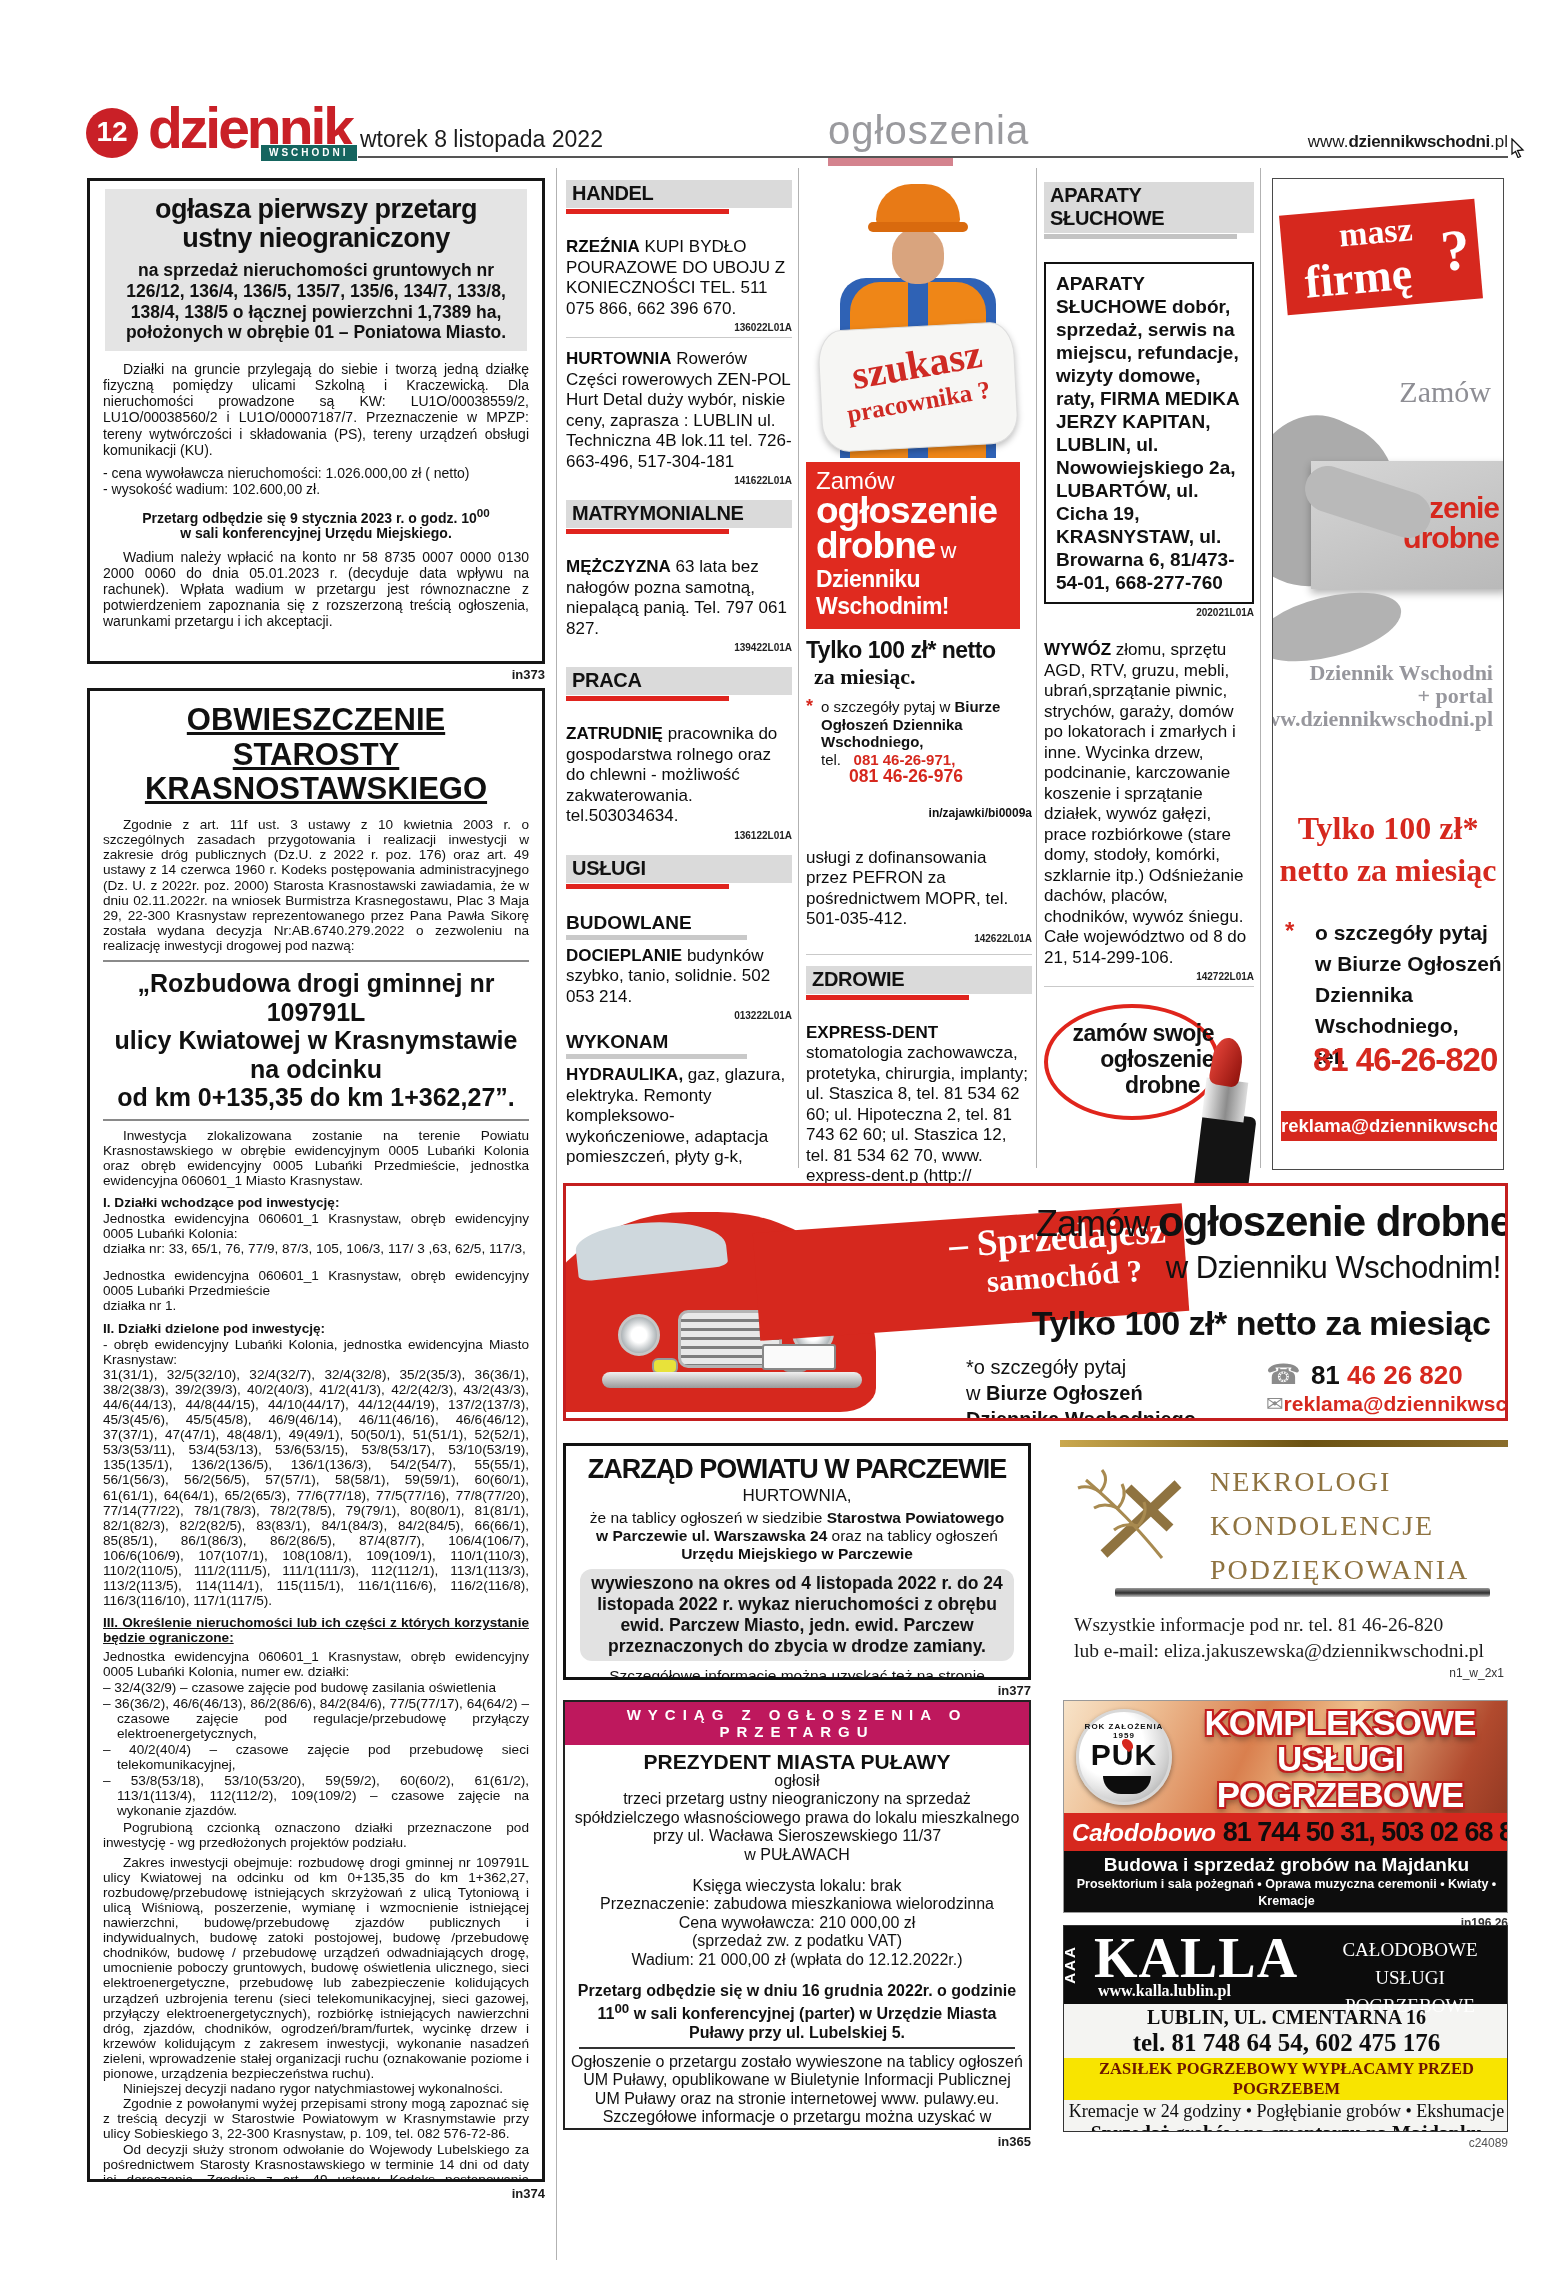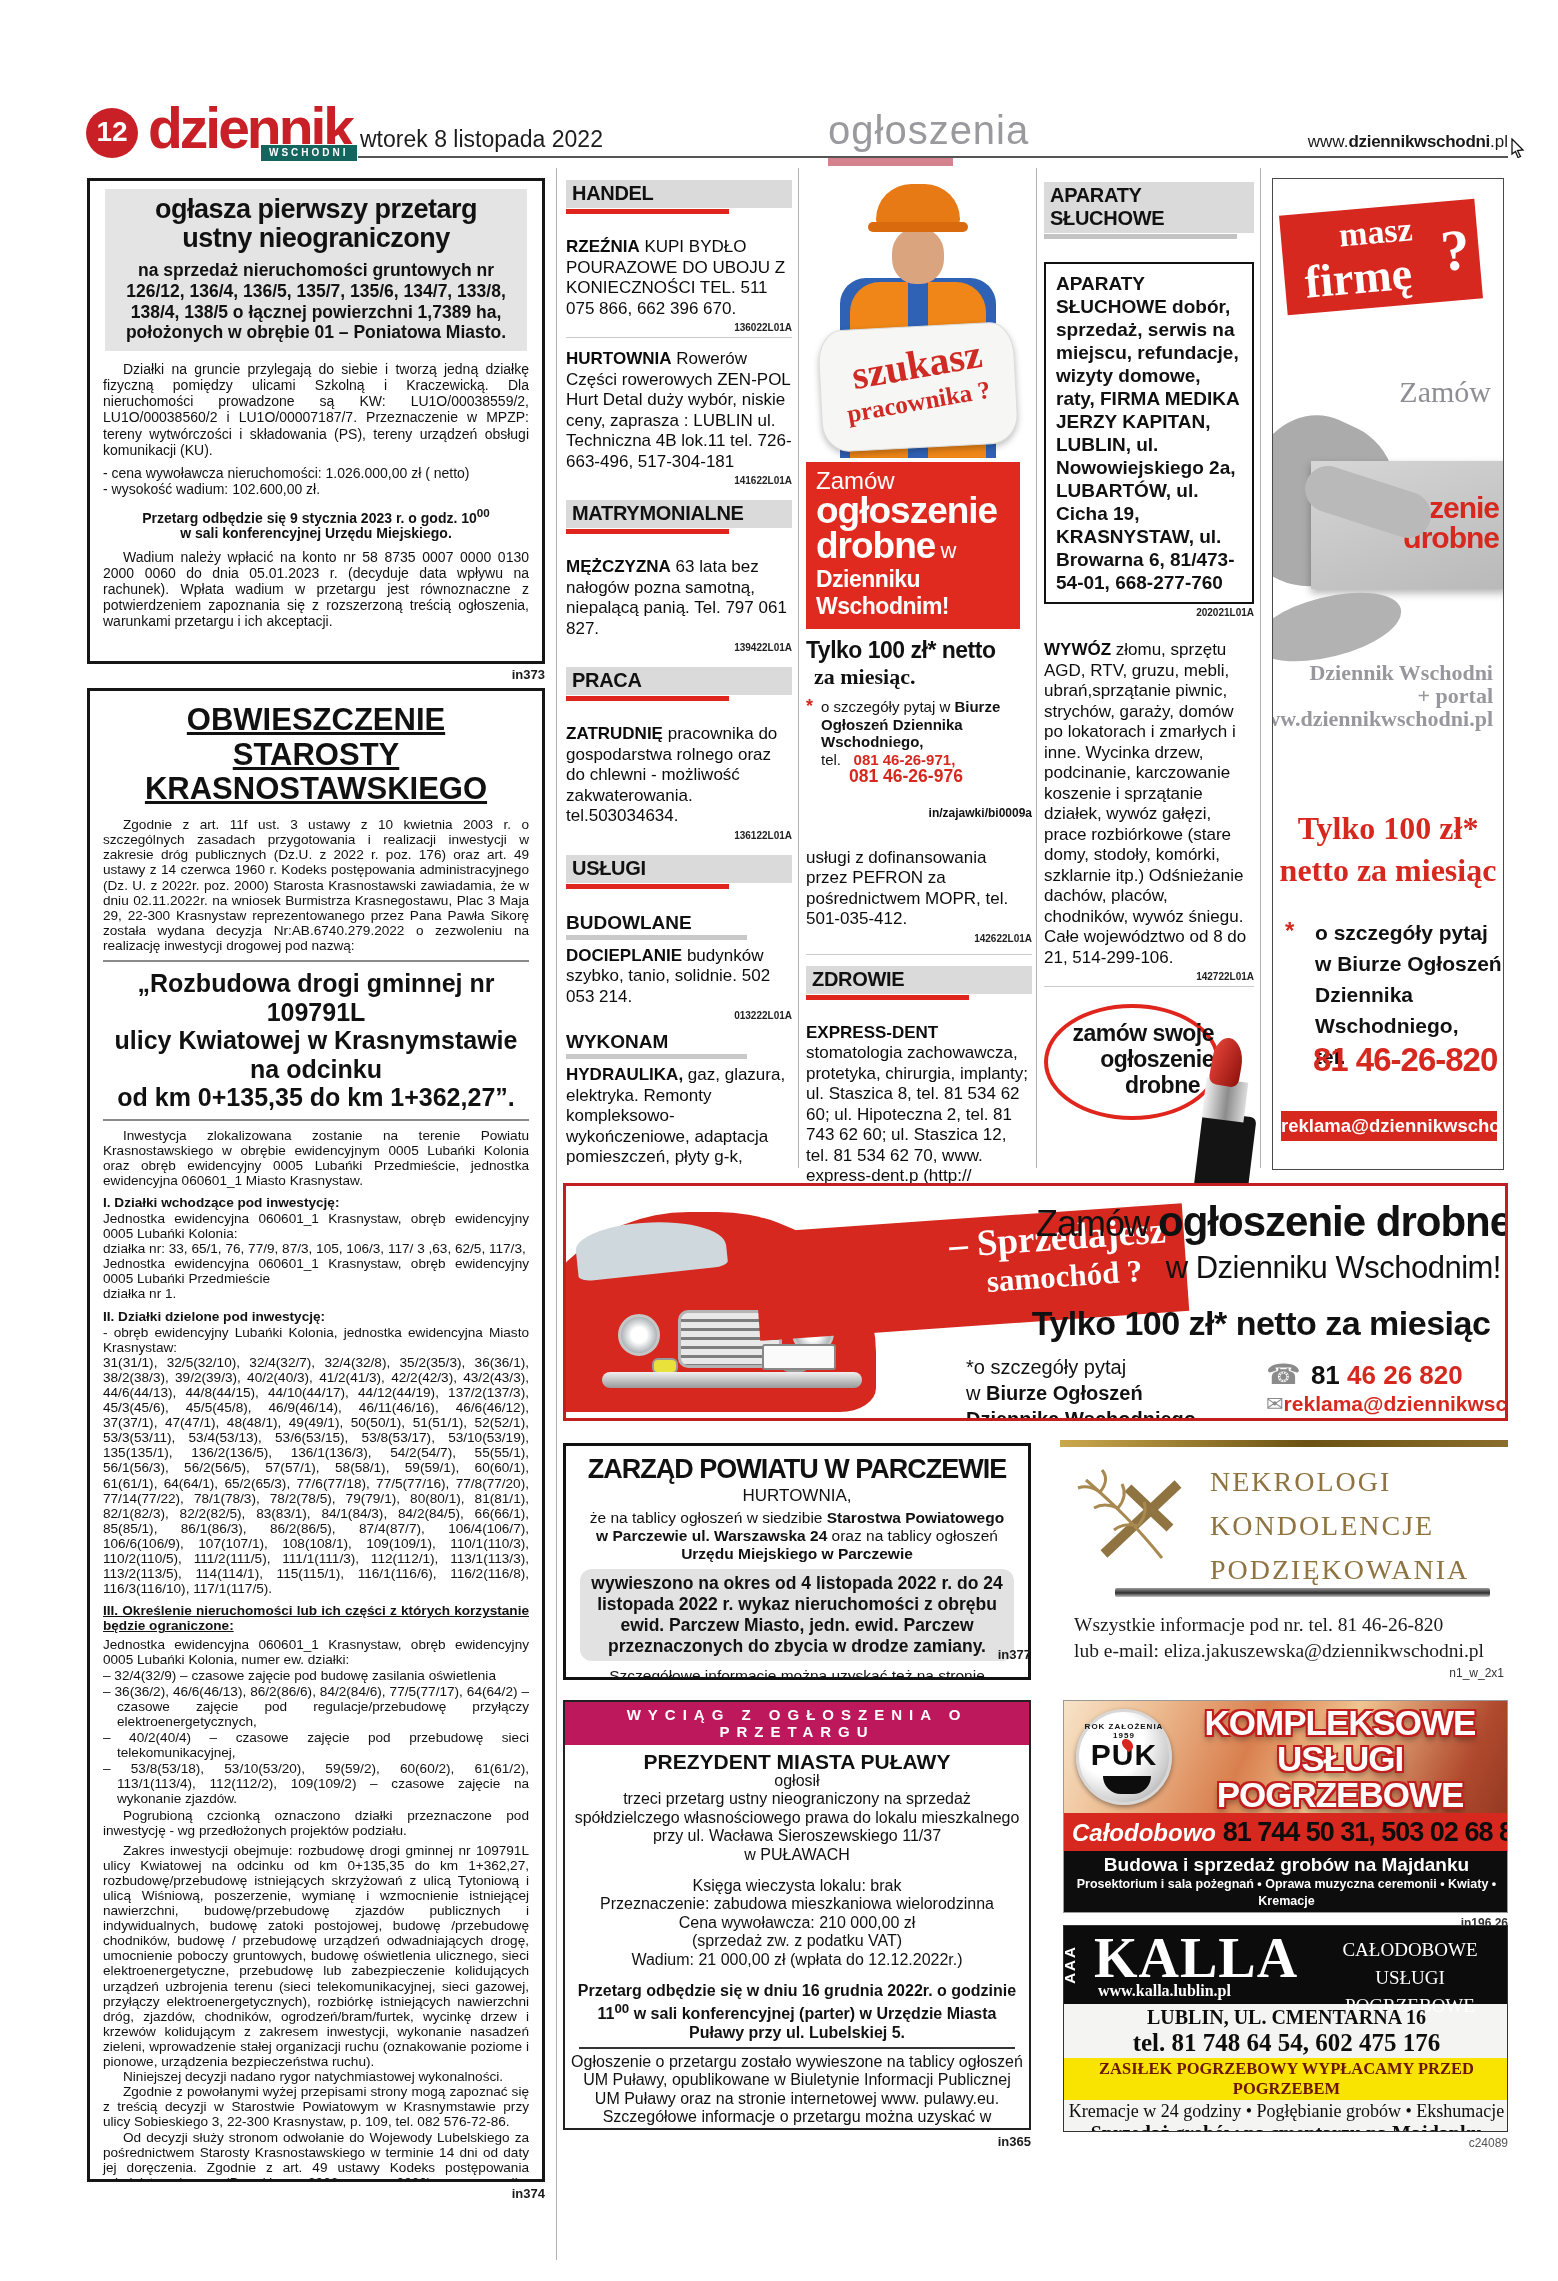--- a/index.html
+++ b/index.html
@@ -255,21 +255,21 @@
       <div class="dblrule"></div>
       <div class="road">
         <div>„Rozbudowa drogi gminnej nr 109791L</div>
         <div>ulicy Kwiatowej w Krasnymstawie na odcinku</div>
         <div>od km 0+135,35 do km 1+362,27”.</div>
       </div>
       <div class="dblrule"></div>
       <p class="ind">Inwestycja zlokalizowana zostanie na terenie Powiatu Krasnostawskiego w obrębie ewidencyjnym 0005 Lubańki Kolonia oraz obręb ewidencyjny 0005 Lubańki Przedmieście, jednostka ewidencyjna 060601_1 Miasto Krasnystaw.</p>
       <div class="sech">I. Działki wchodzące pod inwestycję:</div>
       <p style="margin-bottom:0">Jednostka ewidencyjna 060601_1 Krasnystaw, obręb ewidencyjny 0005 Lubańki Kolonia:</p>
-      <p style="margin-bottom:0">działka nr: 33, 65/1, 76, 77/9, 87/3, 105, 106/3, 117/ 3 ,63, 62/5, 117/3,</p>
+      <p style="margin-bottom:12px">działka nr: 33, 65/1, 76, 77/9, 87/3, 105, 106/3, 117/ 3 ,63, 62/5, 117/3,</p>
       <p style="margin-bottom:0">Jednostka ewidencyjna 060601_1 Krasnystaw, obręb ewidencyjny 0005 Lubańki Przedmieście</p>
       <p>działka nr 1.</p>
       <div class="sech">II. Działki dzielone pod inwestycję:</div>
       <p style="margin-bottom:0">- obręb ewidencyjny Lubańki Kolonia, jednostka ewidencyjna Miasto Krasnystaw:</p>
       <p>31(31/1), 32/5(32/10), 32/4(32/7), 32/4(32/8), 35/2(35/3), 36(36/1), 38/2(38/3), 39/2(39/3), 40/2(40/3), 41/2(41/3), 42/2(42/3), 43/2(43/3), 44/6(44/13), 44/8(44/15), 44/10(44/17), 44/12(44/19), 137/2(137/3), 45/3(45/6), 45/5(45/8), 46/9(46/14), 46/11(46/16), 46/6(46/12), 37(37/1), 47(47/1), 48(48/1), 49(49/1), 50(50/1), 51(51/1), 52(52/1), 53/3(53/11), 53/4(53/13), 53/6(53/15), 53/8(53/17), 53/10(53/19), 135(135/1), 136/2(136/5), 136/1(136/3), 54/2(54/7), 55(55/1), 56/1(56/3), 56/2(56/5), 57(57/1), 58(58/1), 59(59/1), 60(60/1), 61(61/1), 64(64/1), 65/2(65/3), 77/6(77/18), 77/5(77/16), 77/8(77/20), 77/14(77/22), 78/1(78/3), 78/2(78/5), 79(79/1), 80(80/1), 81(81/1), 82/1(82/3), 82/2(82/5), 83(83/1), 84/1(84/3), 84/2(84/5), 66(66/1), 85(85/1), 86/1(86/3), 86/2(86/5), 87/4(87/7), 106/4(106/7), 106/6(106/9), 107(107/1), 108(108/1), 109(109/1), 110/1(110/3), 110/2(110/5), 111/2(111/5), 111/1(111/3), 112(112/1), 113/1(113/3), 113/2(113/5), 114(114/1), 115(115/1), 116/1(116/6), 116/2(116/8), 116/3(116/10), 117/1(117/5).</p>
       <div class="sech sech-u">III. Określenie nieruchomości lub ich części z których korzystanie będzie ograniczone:</div>
       <p style="margin:3px 0 1px">Jednostka ewidencyjna 060601_1 Krasnystaw, obręb ewidencyjny 0005 Lubańki Kolonia, numer ew. działki:</p>
       <p class="hang">– 32/4(32/9) – czasowe zajęcie pod budowę zasilania oświetlenia</p>
       <p class="hang">– 36(36/2), 46/6(46/13), 86/2(86/6), 84/2(84/6), 77/5(77/17), 64(64/2) – czasowe zajęcie pod regulacje/przebudowę przyłączy elektroenergetycznych,</p>
       <p class="hang">– 40/2(40/4) – czasowe zajęcie pod przebudowę sieci telekomunikacyjnej,</p>
@@ -437,21 +437,21 @@
 
   <div class="abs parczew">
     <div class="pa-title">ZARZĄD POWIATU W PARCZEWIE</div>
     <div class="pa-inf">HURTOWNIA,</div>
     <div class="pa-line"><span>że na tablicy ogłoszeń w siedzibie </span><b>Starostwa Powiatowego</b></div>
     <div class="pa-line"><b>w Parczewie ul. Warszawska 24</b><span> oraz na tablicy ogłoszeń</span></div>
     <div class="pa-line b">Urzędu Miejskiego w Parczewie</div>
     <div class="pa-gray">wywieszono  na okres od 4 listopada 2022 r. do 24 listopada 2022 r. wykaz  nieruchomości z obrębu ewid. Parczew Miasto, jedn. ewid. Parczew przeznaczonych do zbycia w drodze zamiany.</div>
     <div class="pa-p2">Szczegółowe informacje można uzyskać też na stronie internetowej http://www.powiat.parczew.pl i www.spparczew.bip.lubelskie.pl oraz pod nr tel.83 355 15 91</div>
   </div>
-  <div class="abs refnum" style="left:563px; top:1647px; width:468px;">in377</div>
+  <div class="abs refnum" style="left:563px; top:1683px; width:468px;">in377</div>
 
   <div class="abs nekro">
     <div class="nk-goldbar"></div>
     <svg class="abs" style="left:6px; top:26px;" width="140" height="96" viewBox="0 0 140 96">
       <g stroke="#8f7340" stroke-width="10" fill="none">
         <line x1="38" y1="88" x2="112" y2="18"></line>
         <line x1="62" y1="22" x2="104" y2="62"></line>
       </g>
       <g stroke="#a88a50" stroke-width="3" fill="none">
         <path d="M20 14 C50 40, 70 60, 96 92"></path>

